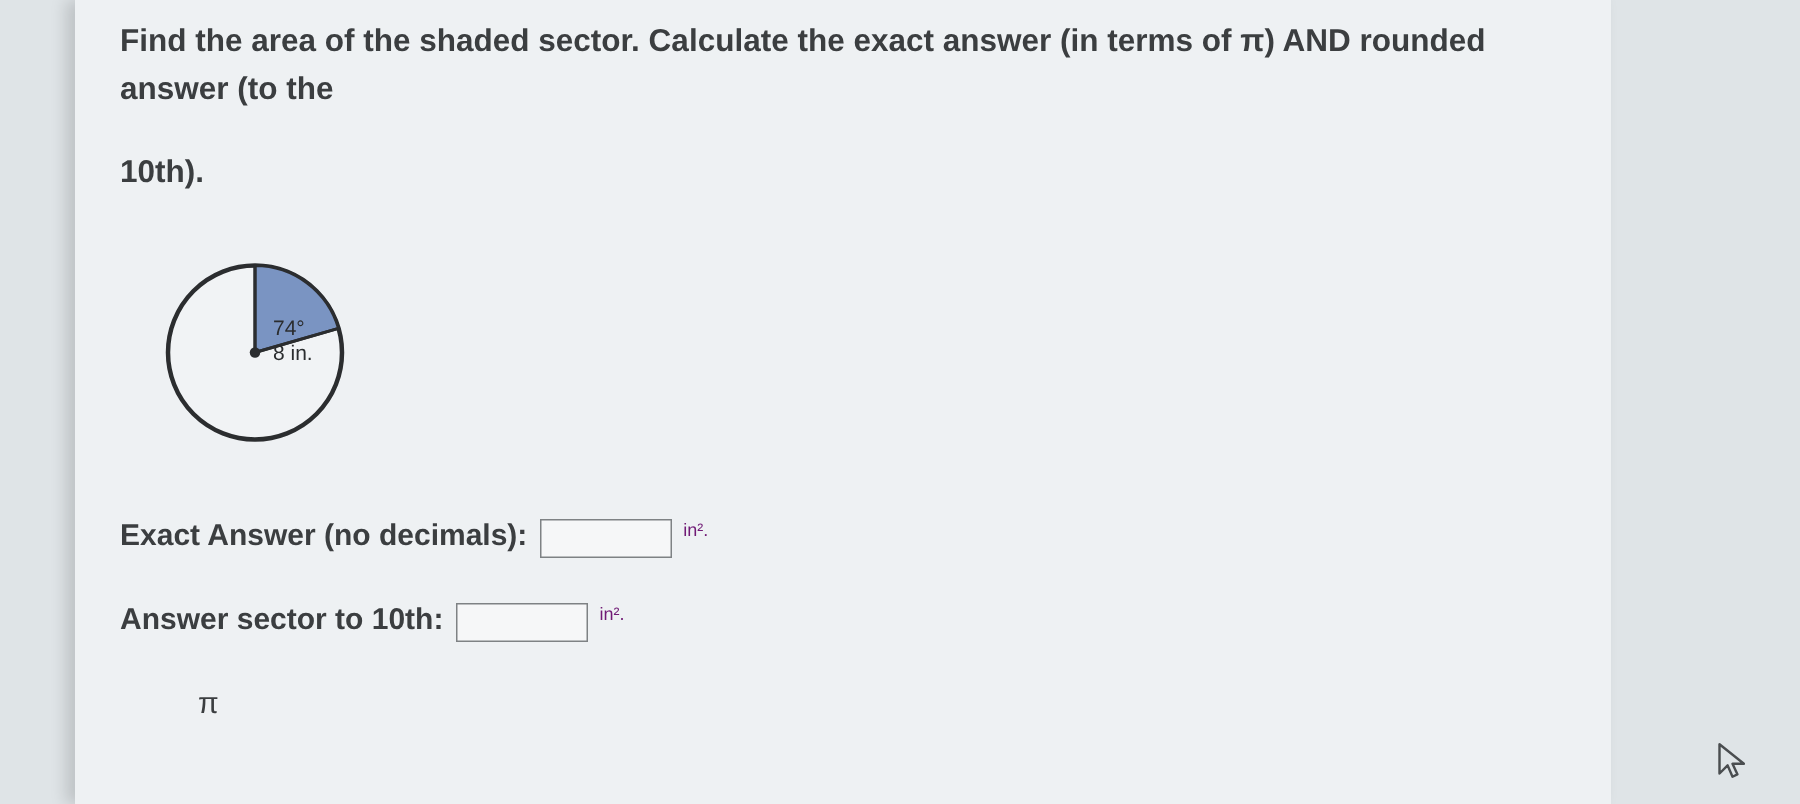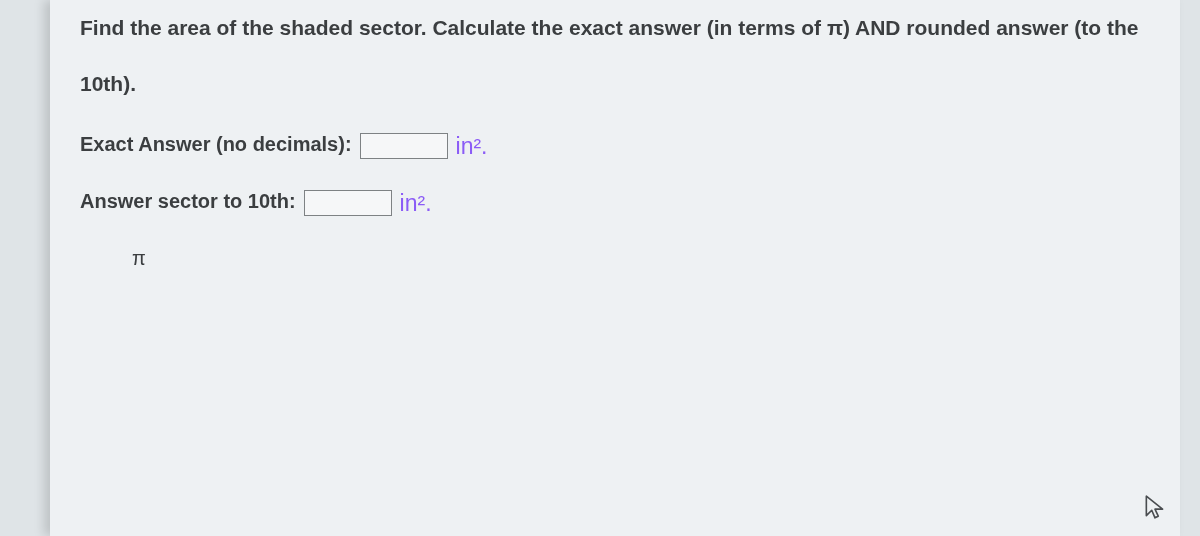--- a/index.html
+++ b/index.html
@@ -8,21 +8,21 @@
     height: 536px;
     background: #dfe4e7;
     font-family: Arial, Helvetica, sans-serif;
     position: relative;
     overflow: hidden;
   }
   .page {
     position: absolute;
     left: 50px;
     top: 0;
-    width: 1130px;
+    width: 1024px;
     height: 536px;
     background: #eef1f3;
     padding-left: 30px;
     padding-top: 12px;
     box-shadow: -6px 0 10px rgba(0,0,0,0.15);
   }
   .question {
     font-size: 21px;
     font-weight: bold;
     color: #3b3e40;
@@ -48,23 +48,23 @@
     display: inline-block;
     width: 88px;
     height: 26px;
     border: 1px solid #7e8284;
     background: #f6f7f8;
     font-size: 16px;
     padding: 2px 4px;
     vertical-align: middle;
   }
   .unit {
-    font-size: 23px;
+    font-size: 12px;
     font-weight: normal;
-    color: #8b5cf6;
+    color: #701a75;
   }
   .copy-paste-wrap {
     margin-top: 6px;
   }
   .copy-paste-box {
     display: inline-block;
     border: 1px dashed #8f9294;
     padding: 6px 10px;
     font-size: 15px;
     font-weight: bold;
@@ -88,20 +88,31 @@
 </head>
 <body>
 
 <div class="page">
 
   <div class="question">
     <span>Find the area of the shaded sector. Calculate the exact answer (in terms of π) AND rounded answer (to the</span>
     <div class="question-l2">10th).</div>
   </div>
 
+  <div class="diagram">
+    <svg width="150" height="140" viewBox="0 0 150 140">
+      <circle cx="70" cy="70" r="58" fill="#f1f3f5" stroke="#2b2d2f" stroke-width="3"></circle>
+      <path d="M 70 70 L 70 12 A 58 58 0 0 1 125.7 53.9 Z" fill="#7a94c2" stroke="#2b2d2f" stroke-width="2"></path>
+      <line x1="70" y1="70" x2="70" y2="12" stroke="#2b2d2f" stroke-width="2"></line>
+      <line x1="70" y1="70" x2="125.7" y2="53.9" stroke="#2b2d2f" stroke-width="2"></line>
+      <circle cx="70" cy="70" r="3.5" fill="#2b2d2f"></circle>
+      <text x="82" y="58" font-size="14" font-family="Arial" fill="#2b2d2f">74°</text>
+      <text x="82" y="75" font-size="14" font-family="Arial" fill="#2b2d2f">8 in.</text>
+    </svg>
+  </div>
 
   <div class="answer-row">
     <span>Exact  Answer (no decimals):</span>
     <input type="text" class="answer-input" value="" style="">
     <span class="unit" aria-label="inches squared">in².</span>
   </div>
 
   <div class="answer-row">
     <span>Answer sector to 10th:</span>
     <input type="text" class="answer-input" value="" style="">

